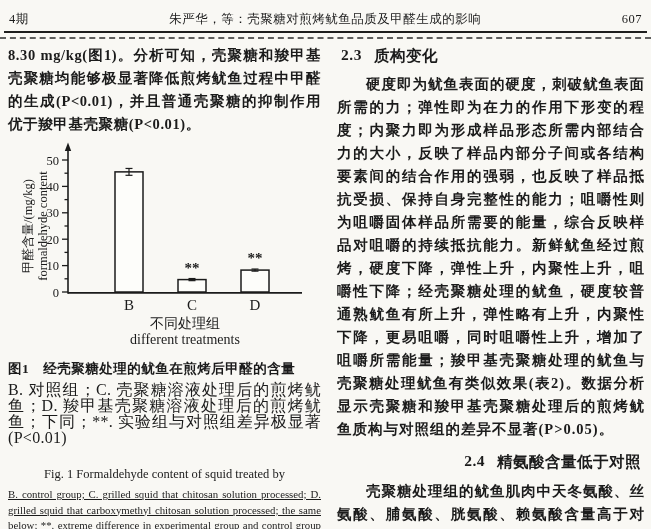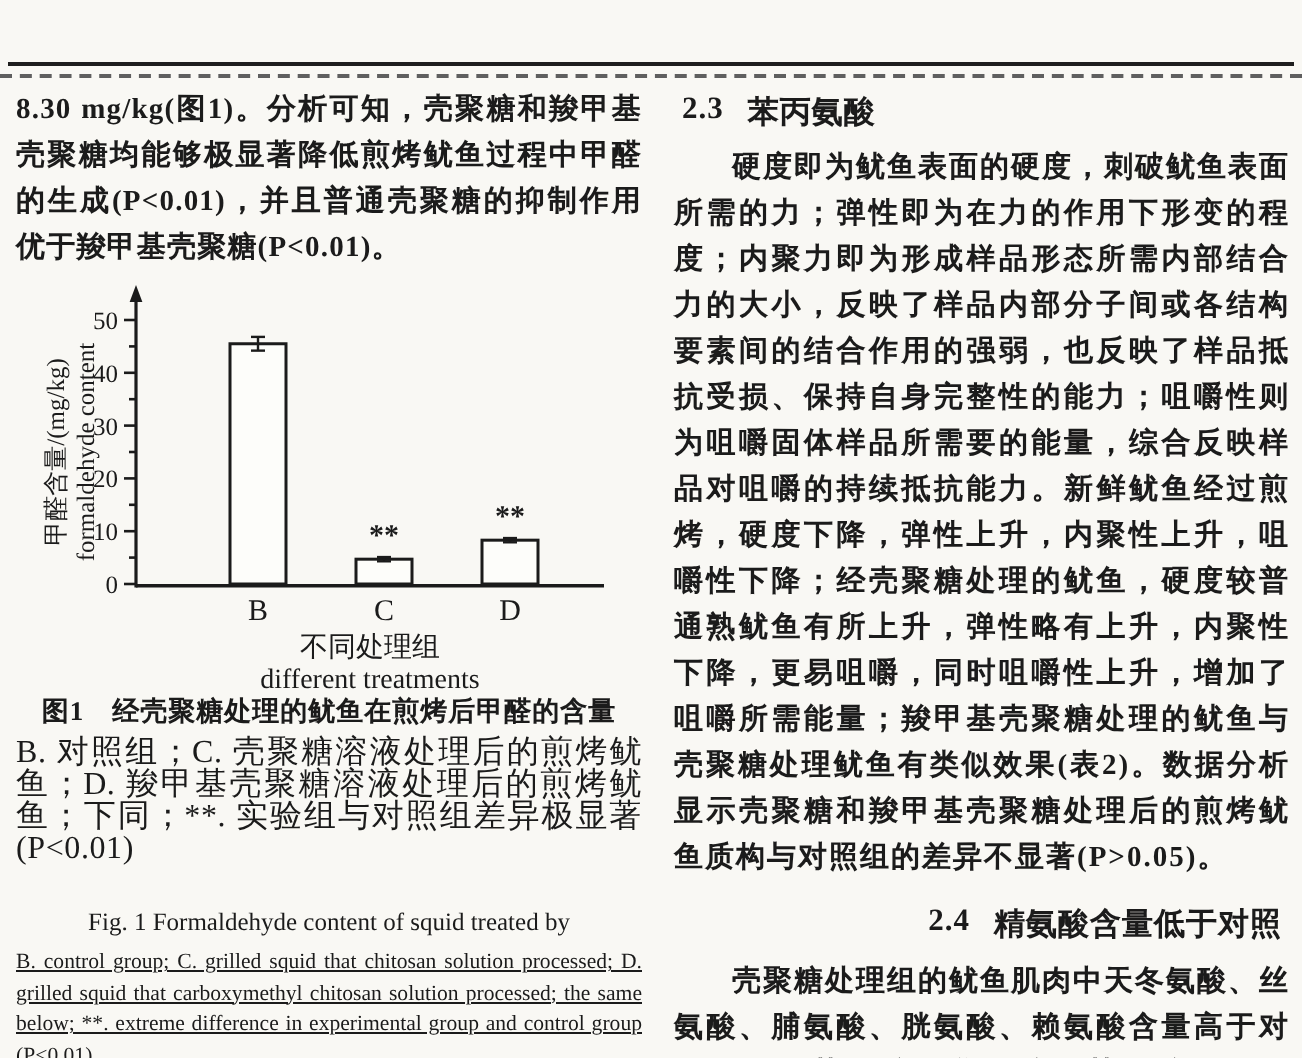--- a/index.html
+++ b/index.html
@@ -18,32 +18,37 @@
   .rule-solid{position:absolute;top:31px;left:4px;right:4px;border-top:2.2px solid #1e1e1e;}
   .rule-dashed{position:absolute;top:37px;left:0;right:0;border-top:2px dashed #5f5f5f;}
   .col{position:absolute;top:44px;}
   .col-left{left:8px;width:313px;}
   .col-right{left:337px;width:308px;}
   .body-cn{margin:0;font-size:14.5px;line-height:23px;text-align:justify;letter-spacing:1px;font-weight:bold;}
   .col-left .body-cn{letter-spacing:0.6px;}
   .indent{text-indent:2em;}
   .chart{display:block;margin:4px 0 0 12px;}
   svg text{fill:#1b1b1b;font-family:"Liberation Serif","DejaVu Serif",serif;}
-  .cap-cn{font-weight:bold;font-size:13.5px;text-align:center;margin-top:1px;letter-spacing:0.5px;}
+  .cap-cn{font-weight:bold;font-size:13.5px;text-align:left;margin-top:14px;letter-spacing:0.5px;}
   .note-cn{font-size:16px;line-height:16px;text-align:justify;margin-top:4px;letter-spacing:0.3px;}
   .cap-en{font-weight:normal;font-size:12.5px;text-align:center;line-height:19px;margin-top:19px;}
   .note-en{font-size:10.8px;line-height:15.5px;text-align:justify;margin-top:3px;text-decoration:underline;}
   .sec-h{font-weight:bold;font-size:15.5px;margin:2px 4px 6px;display:flex;gap:12px;letter-spacing:0.5px;}
   .sec-h.second{margin-top:11px;margin-bottom:7px;justify-content:flex-end;}
 </style>
 </head>
 <body>
 
 <div class="page">
 
+  <div class="header">
+    <span>4期</span>
+    <span class="htitle">朱严华，等：壳聚糖对煎烤鱿鱼品质及甲醛生成的影响</span>
+    <span>607</span>
+  </div>
   <div class="rule-solid"></div>
   <div class="rule-dashed"></div>
 
   <div class="col col-left">
     <p class="body-cn">8.30 mg/kg(图1)。分析可知，壳聚糖和羧甲基壳聚糖均能够极显著降低煎烤鱿鱼过程中甲醛的生成(P&lt;0.01)，并且普通壳聚糖的抑制作用优于羧甲基壳聚糖(P&lt;0.01)。</p>
 
     <svg class="chart" width="292" height="206" viewBox="0 0 292 206" xmlns="http://www.w3.org/2000/svg">
         <line x1="48" y1="152.9" x2="282" y2="152.9" stroke="#1b1b1b" stroke-width="1.8"></line>
         <line x1="48" y1="153.8" x2="48" y2="10" stroke="#1b1b1b" stroke-width="1.6"></line>
         <polygon points="44.8,11 51.2,11 48,2.5" fill="#1b1b1b"></polygon>
@@ -91,21 +96,21 @@
     <div class="note-cn">B. 对照组；C. 壳聚糖溶液处理后的煎烤鱿鱼；D. 羧甲基壳聚糖溶液处理后的煎烤鱿鱼；下同；**. 实验组与对照组差异极显著(P&lt;0.01)</div>
     <div class="cap-en">
       <div>Fig. 1   Formaldehyde content of squid treated by</div>
     </div>
     <div class="note-en">B. control group; C. grilled squid that chitosan solution processed; D. grilled squid that carboxymethyl chitosan solution processed; the same below; **. extreme difference in experimental group and control group (P&lt;0.01)</div>
   </div>
 
   <div class="col col-right">
     <div class="sec-h">
       <span>2.3</span>
-      <span>苯丙氨酸</span>
+      <span>质构变化</span>
     </div>
     <p class="body-cn indent">硬度即为鱿鱼表面的硬度，刺破鱿鱼表面所需的力；弹性即为在力的作用下形变的程度；内聚力即为形成样品形态所需内部结合力的大小，反映了样品内部分子间或各结构要素间的结合作用的强弱，也反映了样品抵抗受损、保持自身完整性的能力；咀嚼性则为咀嚼固体样品所需要的能量，综合反映样品对咀嚼的持续抵抗能力。新鲜鱿鱼经过煎烤，硬度下降，弹性上升，内聚性上升，咀嚼性下降；经壳聚糖处理的鱿鱼，硬度较普通熟鱿鱼有所上升，弹性略有上升，内聚性下降，更易咀嚼，同时咀嚼性上升，增加了咀嚼所需能量；羧甲基壳聚糖处理的鱿鱼与壳聚糖处理鱿鱼有类似效果(表2)。数据分析显示壳聚糖和羧甲基壳聚糖处理后的煎烤鱿鱼质构与对照组的差异不显著(P&gt;0.05)。</p>
 
     <div class="sec-h second">
       <span>2.4</span>
       <span>精氨酸含量低于对照</span>
     </div>
     <p class="body-cn indent">壳聚糖处理组的鱿鱼肌肉中天冬氨酸、丝氨酸、脯氨酸、胱氨酸、赖氨酸含量高于对照组，而苏氨酸、谷氨酸、甘氨酸、丙氨酸、缬氨酸、甲硫氨酸、亮氨酸、异亮氨酸、酪氨酸、苯丙氨酸、组氨酸、精氨酸含量低于对照</p>
   </div>
 

